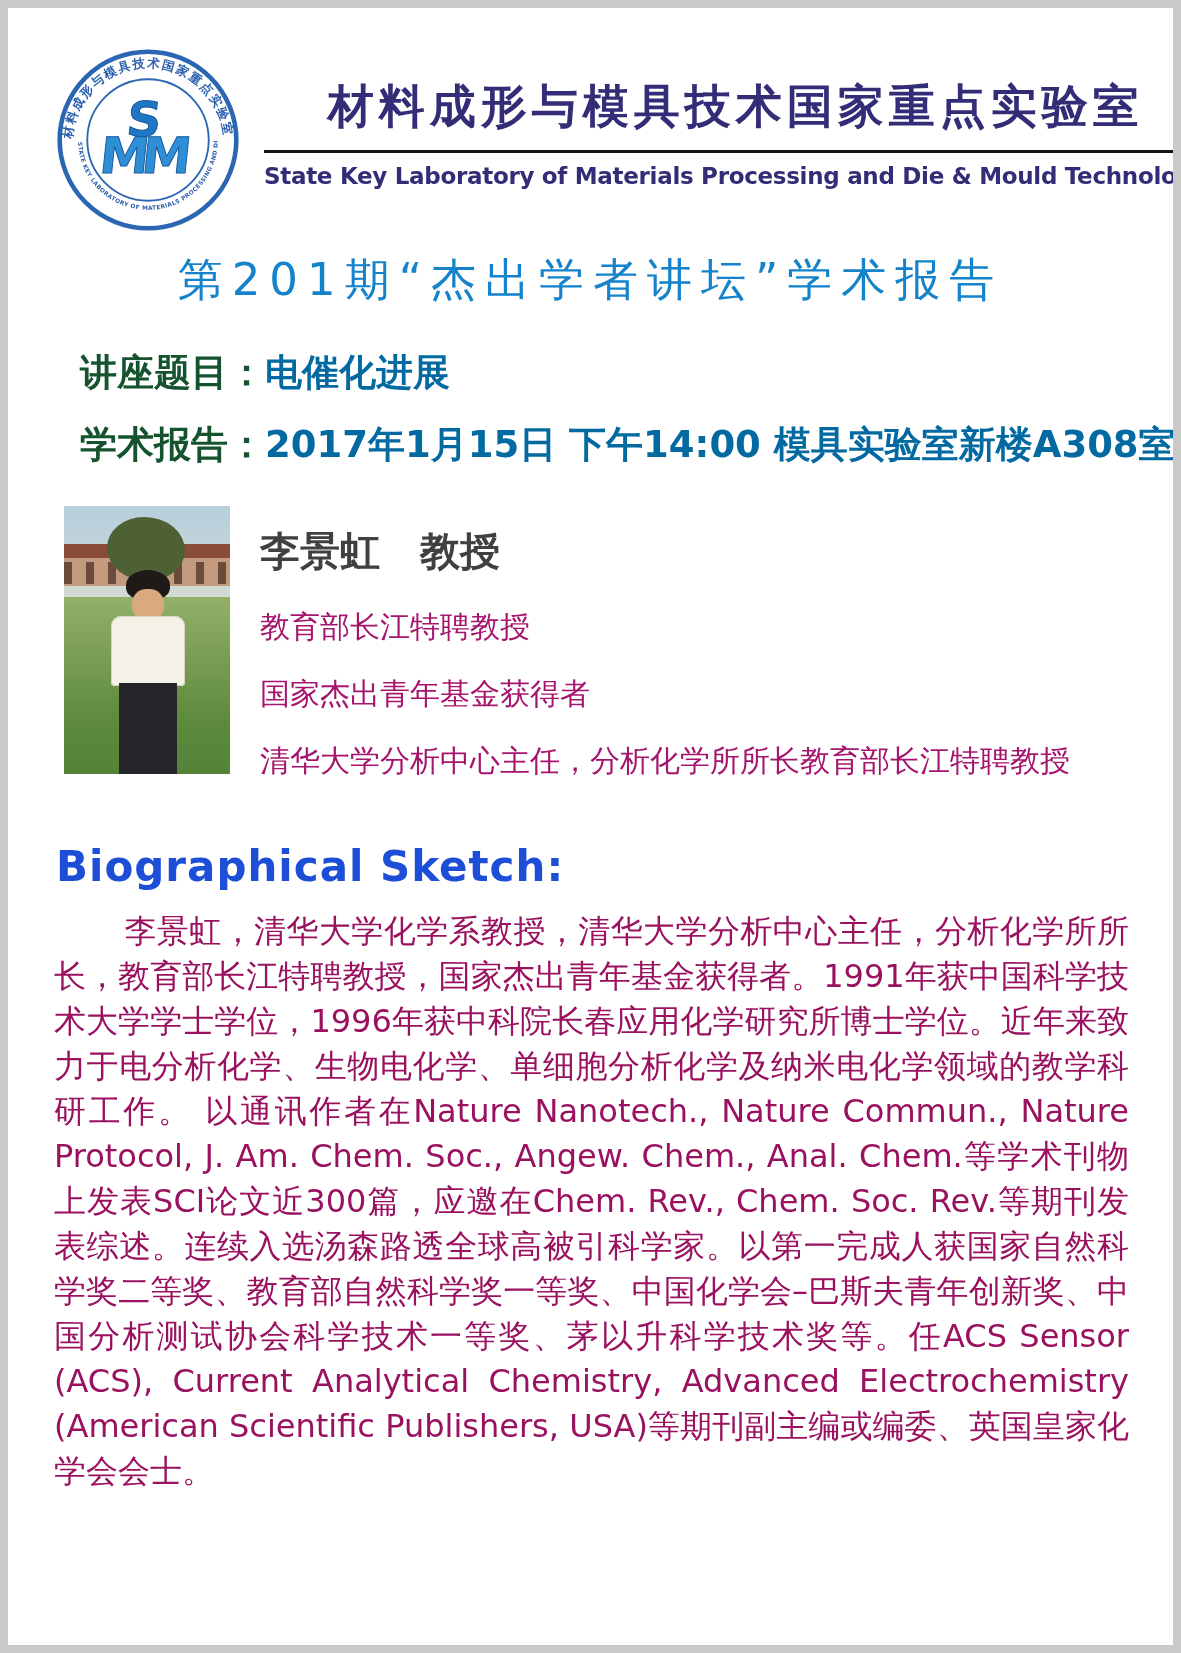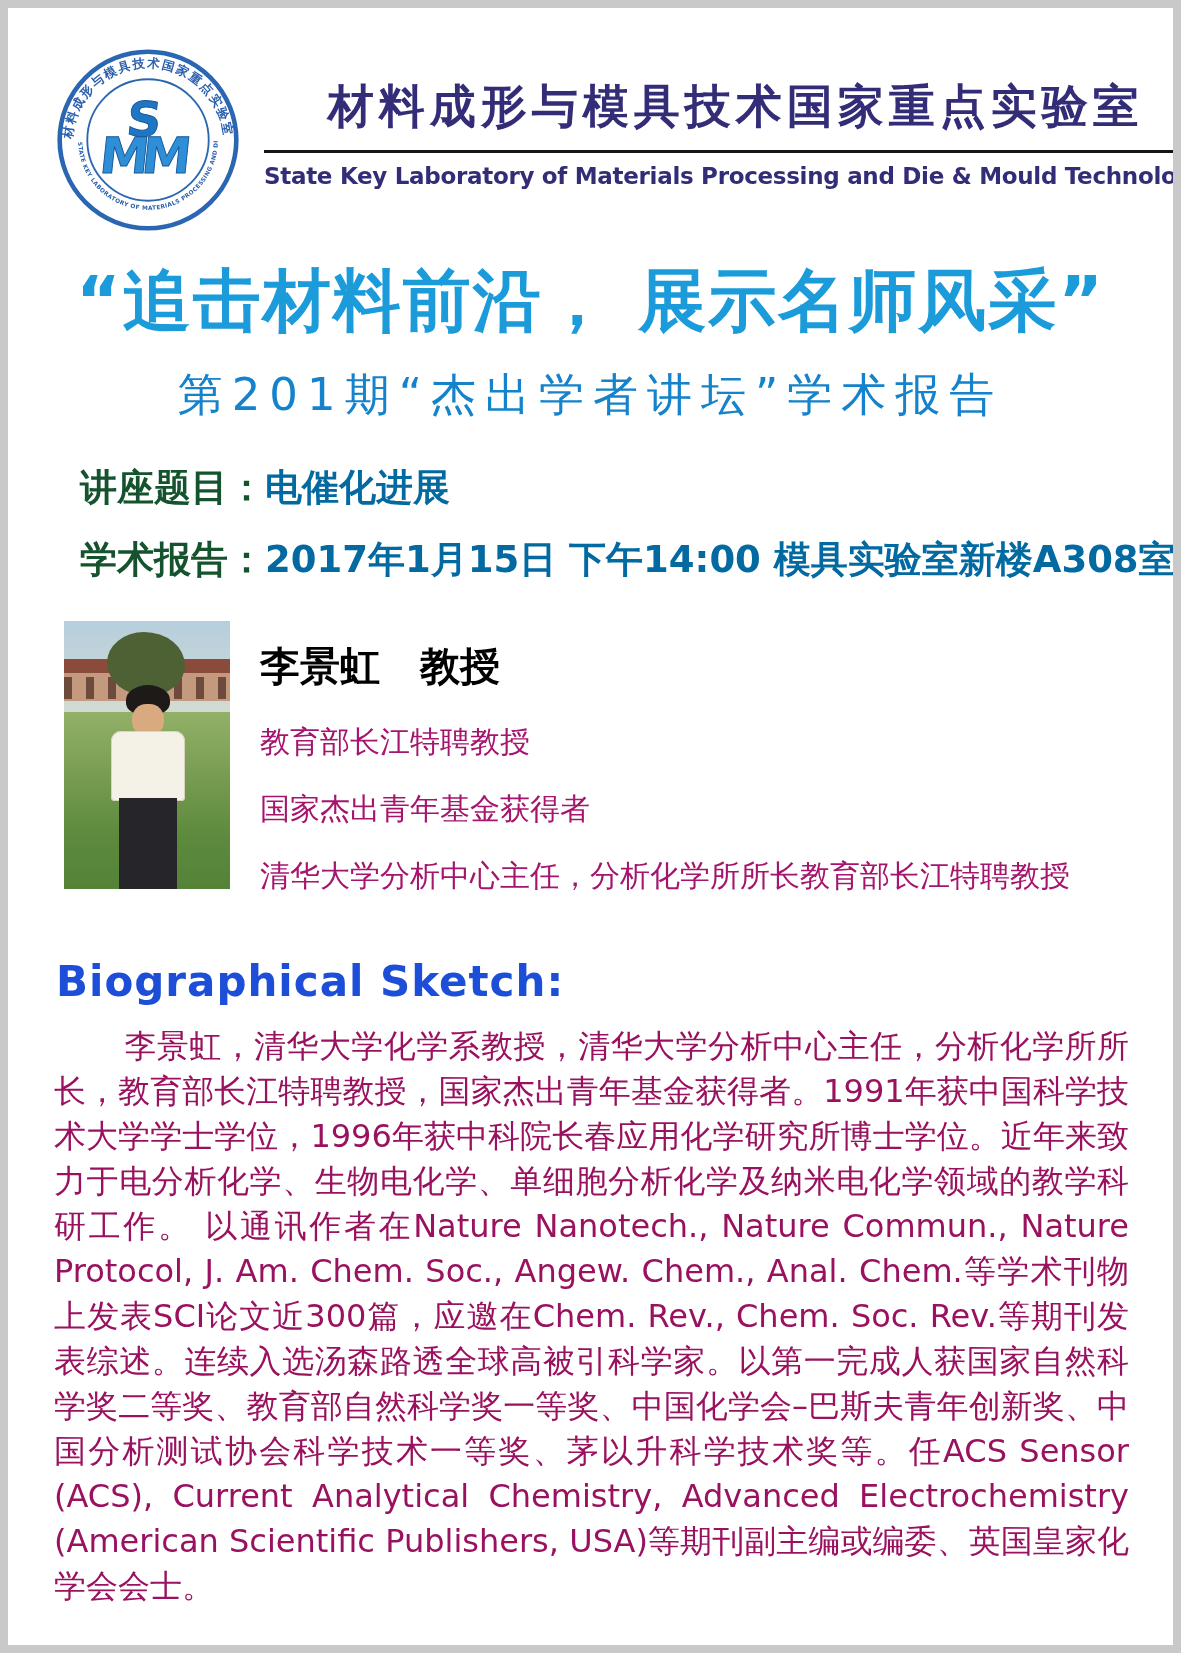--- a/index.html
+++ b/index.html
@@ -70,21 +70,21 @@
   .ph-hair{position:absolute;left:50%;top:24%;width:44px;height:30px;margin-left:-21px;
     background:#1d1a18;border-radius:50% 50% 40% 40%;}
   .ph-face{position:absolute;left:50%;top:31%;width:32px;height:32px;margin-left:-15px;
     background:#d9a980;border-radius:45%;}
   .ph-shirt{position:absolute;left:50%;top:41%;width:74px;height:70px;margin-left:-36px;
     background:#f4f1e6;border-radius:10px 10px 4px 4px;
     box-shadow:inset 0 0 0 1px #d9d4c2;}
   .ph-trousers{position:absolute;left:50%;top:66%;width:58px;height:92px;margin-left:-28px;
     background:#26262a;}
   .speaker-info{margin-left:30px;padding-top:4px;}
-  .speaker-name{font-size:40px;font-weight:bold;color:#000000;margin:14px 0 28px 0;}
+  .speaker-name{font-size:40px;font-weight:bold;color:#404040;margin:14px 0 28px 0;}
   .speaker-title{font-size:30px;color:#a5156d;margin-bottom:26px;white-space:nowrap;}
   
   .bio-heading{
     margin:34px 0 0 48px;
     font-size:42px;font-weight:600;color:#1d4ed8;letter-spacing:1px;
   }
   .bio-text{
     margin:18px 44px 0 46px;
     font-size:32px;line-height:45px;color:#99115f;
     text-align:justify;text-indent:2.2em;
@@ -116,21 +116,20 @@
         </g>
       </svg>
     </div>
     <div class="title-block">
       <div class="title-cn">材料成形与模具技术国家重点实验室</div>
       <hr class="title-rule">
       <div class="title-en">State Key Laboratory of Materials Processing and Die &amp; Mould Technology</div>
     </div>
   </div>
 
-  <div class="headline">“追击材料前沿， 展示名师风采”</div>
   <div class="subtitle">第201期“杰出学者讲坛”学术报告</div>
 
   <div class="details">
     <div class="detail-row">
       <span class="detail-label">讲座题目：</span><span class="detail-value">电催化进展</span>
     </div>
     <div class="detail-row">
       <span class="detail-label">学术报告：</span><span class="detail-value">2017年1月15日 下午14:00 模具实验室新楼A308室</span>
     </div>
   </div>

